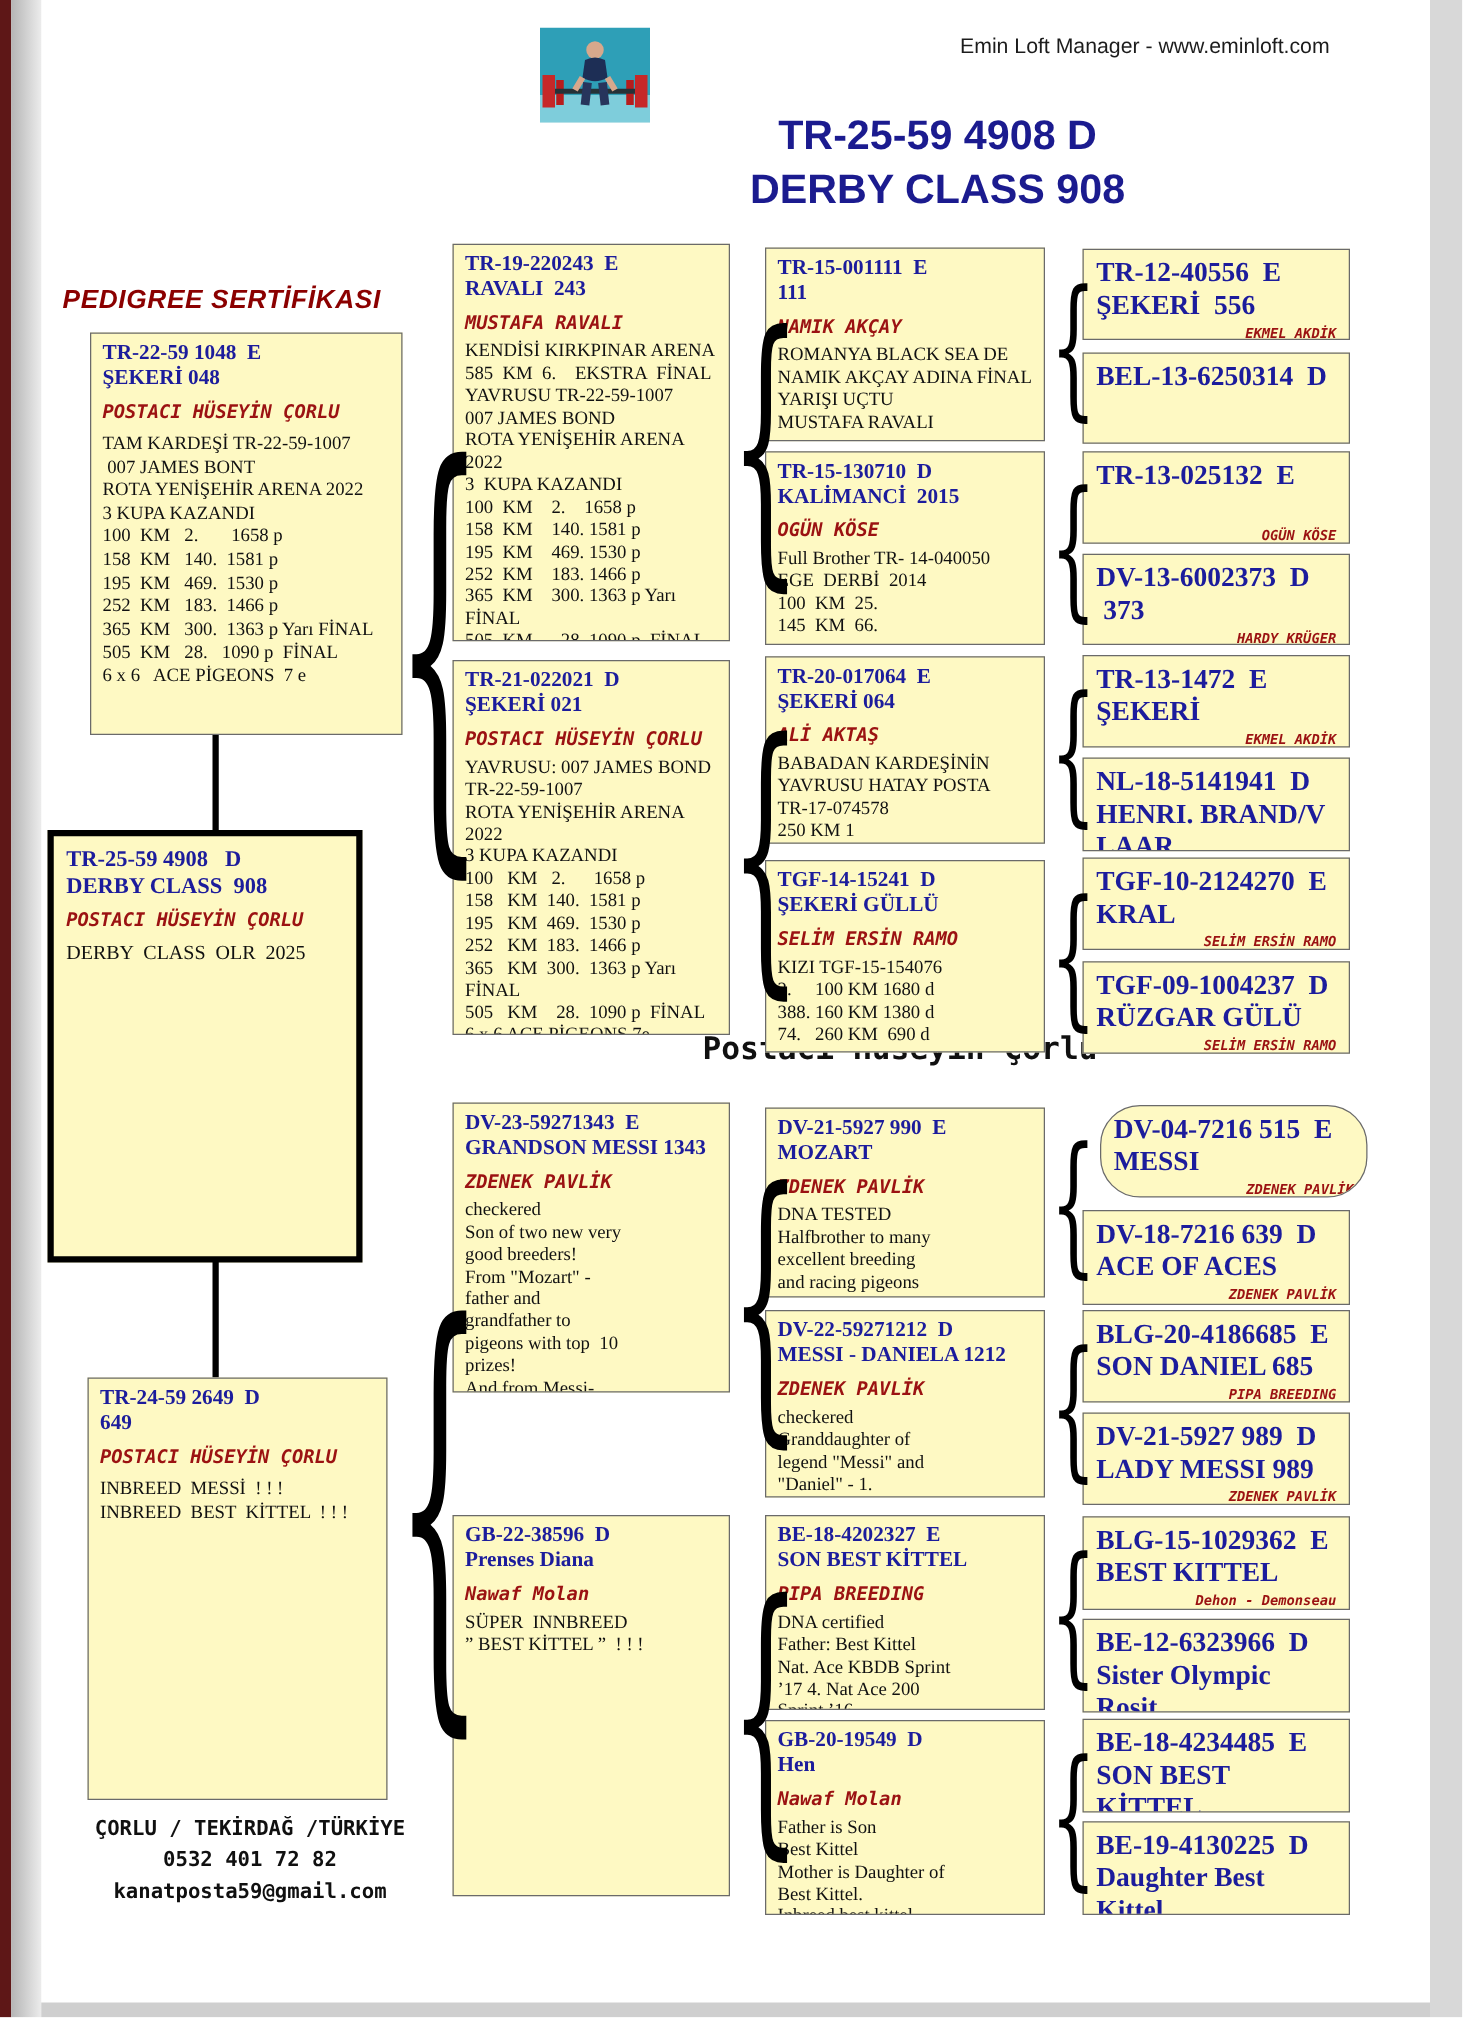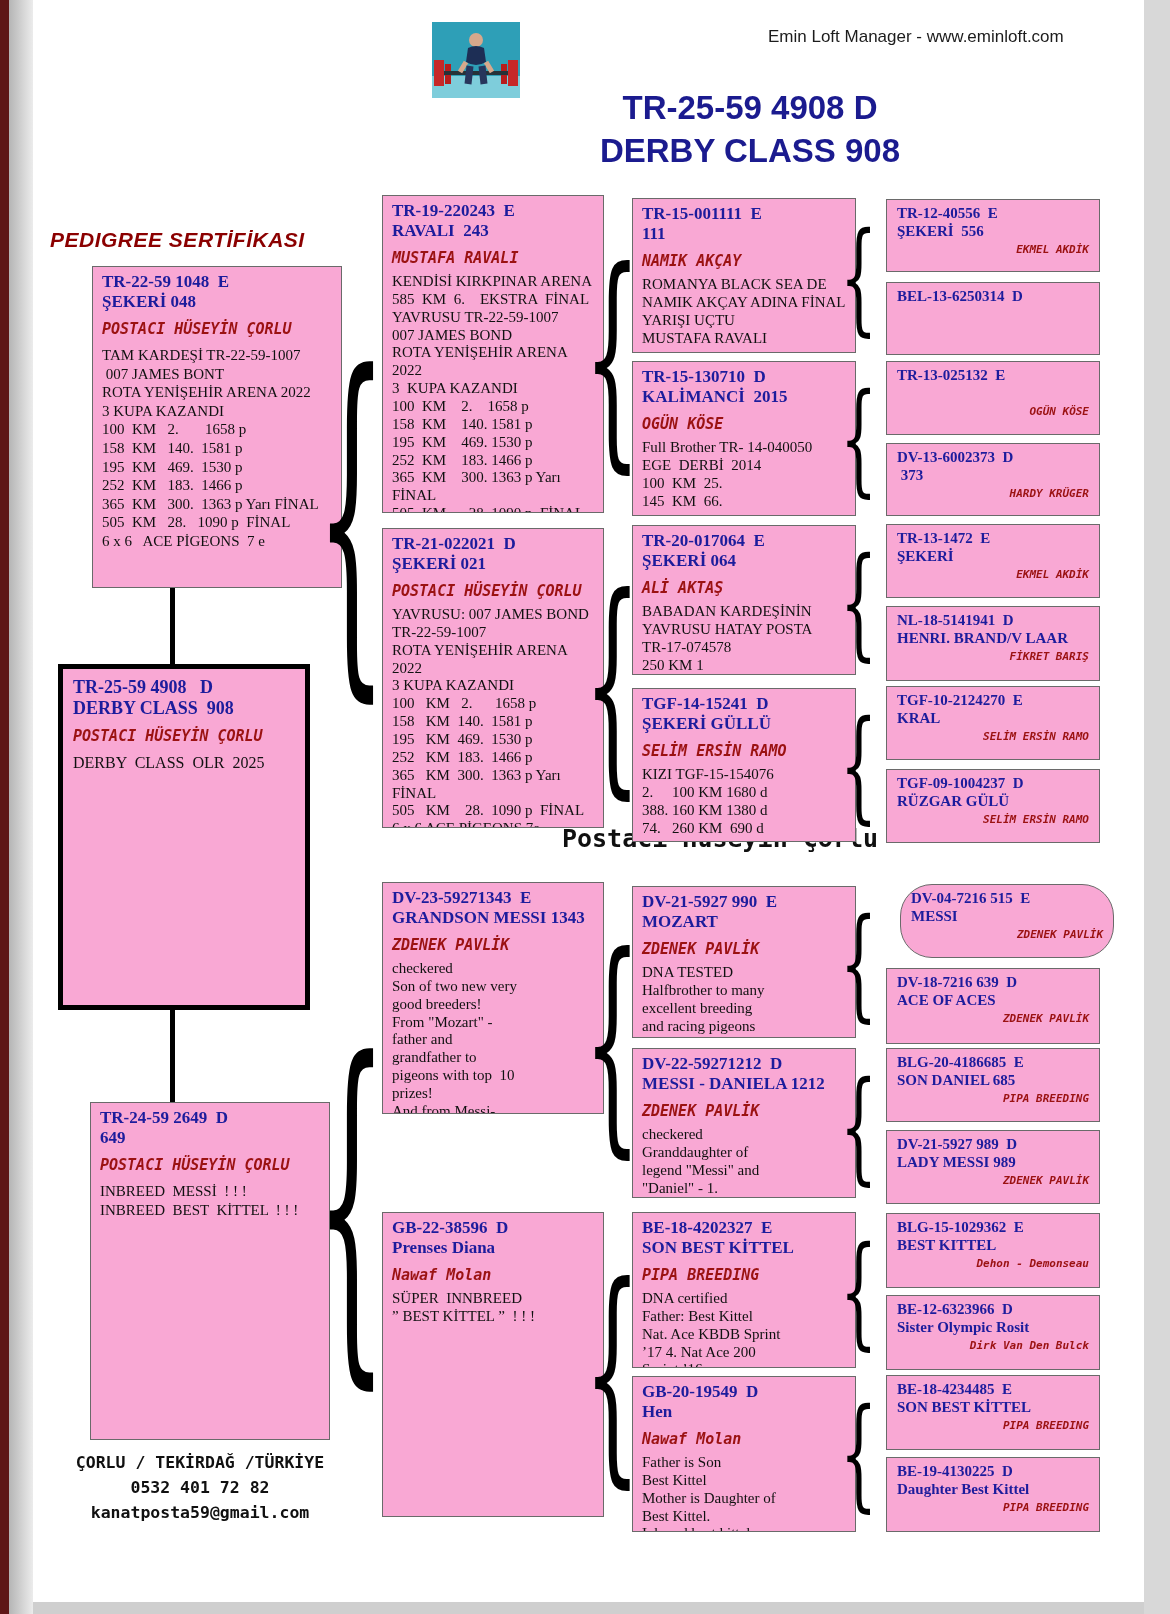--- a/index.html
+++ b/index.html
@@ -26,31 +26,31 @@
                 font-size:21px; color:#8b0000; letter-spacing:.5px; }
 
   .center-title { position:absolute; left:520px; top:824px; width:400px; text-align:center;
                   font-family:"DejaVu Sans Mono",monospace; font-weight:bold; font-size:25px; color:#101010; }
 
   .footer { position:absolute; left:40px; top:1450px; width:320px; text-align:center;
             font-family:"DejaVu Sans Mono",monospace; font-weight:bold; font-size:16.5px;
             line-height:25px; color:#101010; }
 
   
-  .pbox { position:absolute; background:#f9a8d4; border:1.6px solid #6a6a6a; padding:5px 9px;
-          overflow:hidden; box-sizing:border-box;margin-left:20px; }
+  .pbox { position:absolute; background:#fef9c3; border:1.6px solid #6a6a6a; padding:5px 9px;
+          overflow:hidden; box-sizing:border-box; }
   .subject-box { border:5px solid #000; padding:8px 10px; }
   .ring  { font-weight:bold; font-size:17px; line-height:1.18; color:#1c1c9c; white-space:pre-wrap; }
   .pname { font-weight:bold; font-size:17px; line-height:1.18; color:#1c1c9c; white-space:pre-wrap; min-height:1.18em; }
   .owner { font-family:"DejaVu Sans Mono",monospace; font-weight:bold; font-style:italic;
            font-size:15px; color:#9b1212; margin-top:8px; white-space:pre-wrap; }
   .pbody { font-size:15px; line-height:1.24; color:#111; margin-top:8px; white-space:pre-wrap; }
   .subject-box .ring, .subject-box .pname { font-size:18px; }
   .subject-box .pbody { font-size:16px; }
-  .c4 .ring, .c4 .pname { font-size:15px; }
+  .c4 .ring, .c4 .pname { font-size:22px; }
   .c4 { padding:5px 10px; }
   .c4 .owner { font-size:11px; margin-top:3px;text-align:right; }
   .dense .pbody { line-height:1.19; margin-top:6px;font-family:Liberation Serif, serif; }
 
   
   .vline { position:absolute; width:5px; background:#000; }
   .brace { position:absolute; font-family:"DejaVu Serif",serif; color:#000;
            transform-origin:left center; pointer-events:none; }
   .brace::before { content:"{"; display:block; }
   .brace.bl { font-size:372px; line-height:400px; height:400px; transform:scaleX(.30); }

